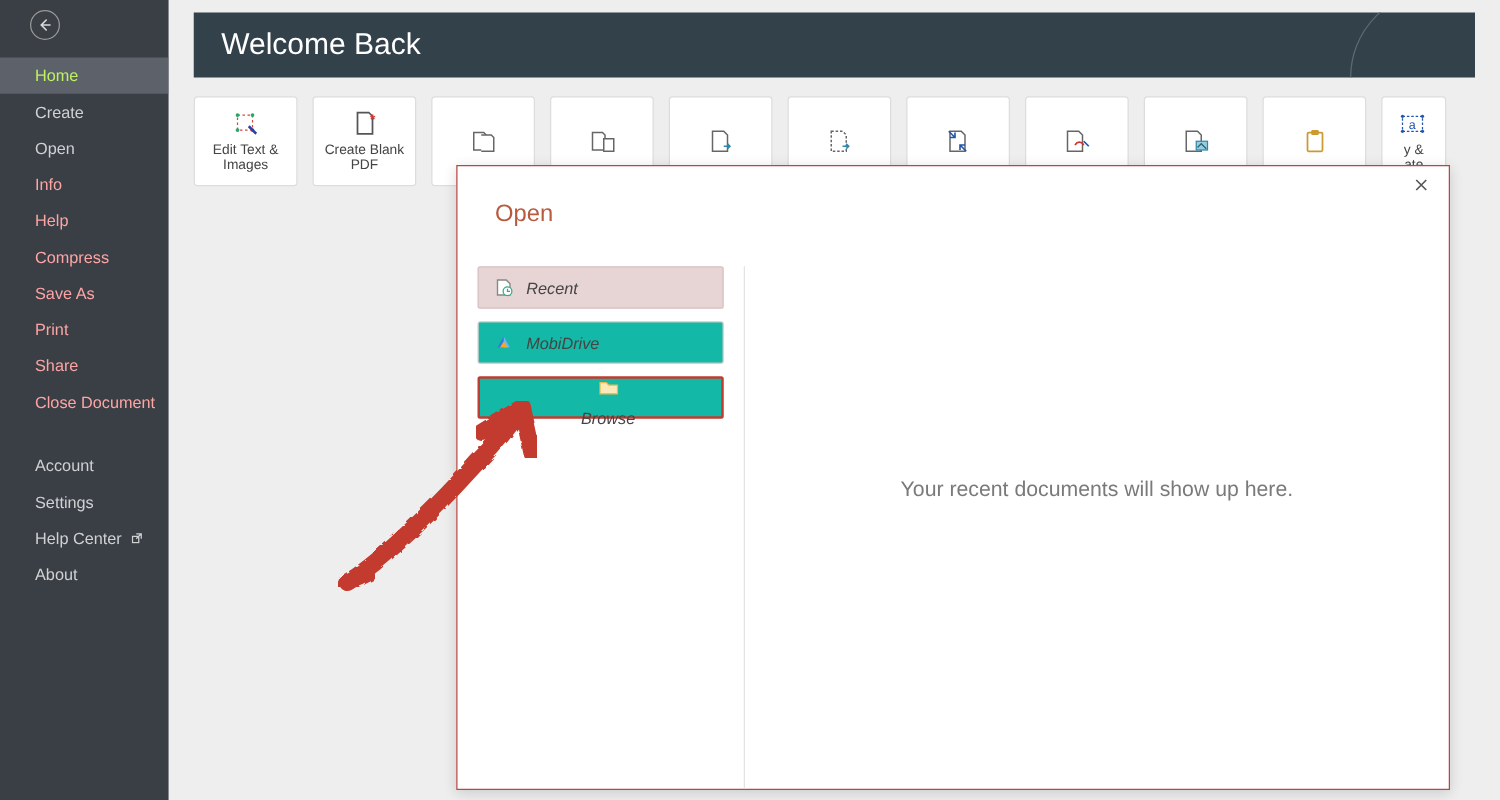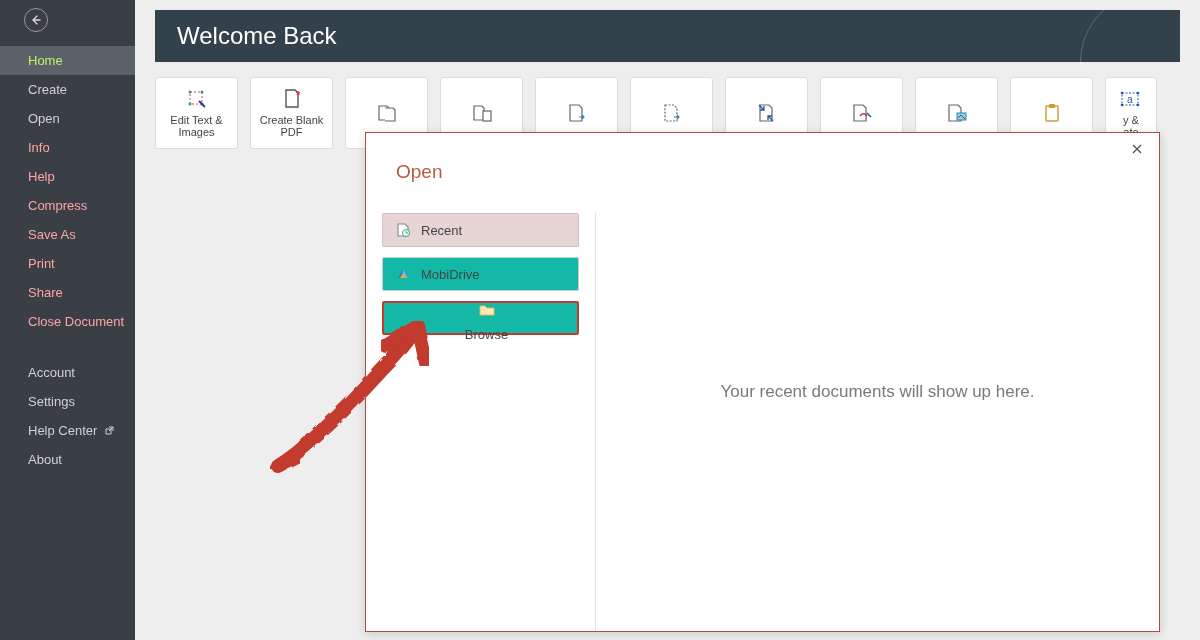--- a/index.html
+++ b/index.html
@@ -94,21 +94,21 @@
   }
   .dialog-body {
     display: flex;
     margin-top: 30px;
     height: calc(100% - 80px);
   }
   .dialog-left {
     width: 230px;
     border-right: 1px solid #e3e3e3;
     padding: 0 16px;
-    display: flex; flex-direction: column; gap: 10px;
+    display: flex; flex-direction: column; gap: 10px; font-style: italic;
   }
   .loc-btn {
     height: 34px;
     border: 1px solid #ccc;
     border-radius: 2px;
     background: #14b8a6;
     display: flex; align-items: center;
     padding-left: 12px;
     font-size: 13px; color: #444;
     cursor: pointer;

